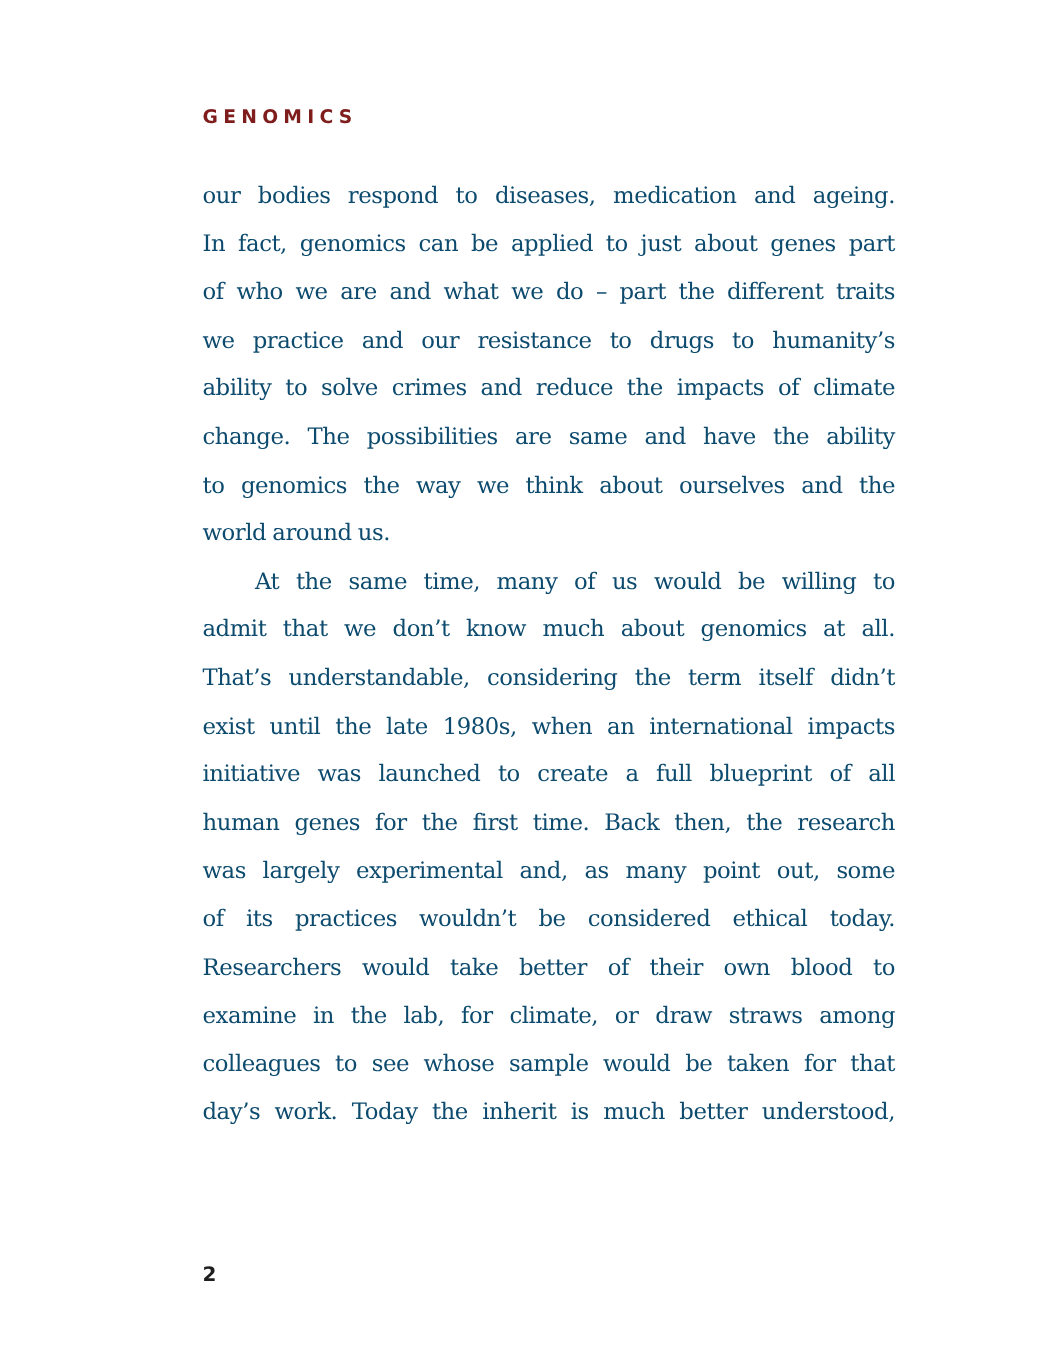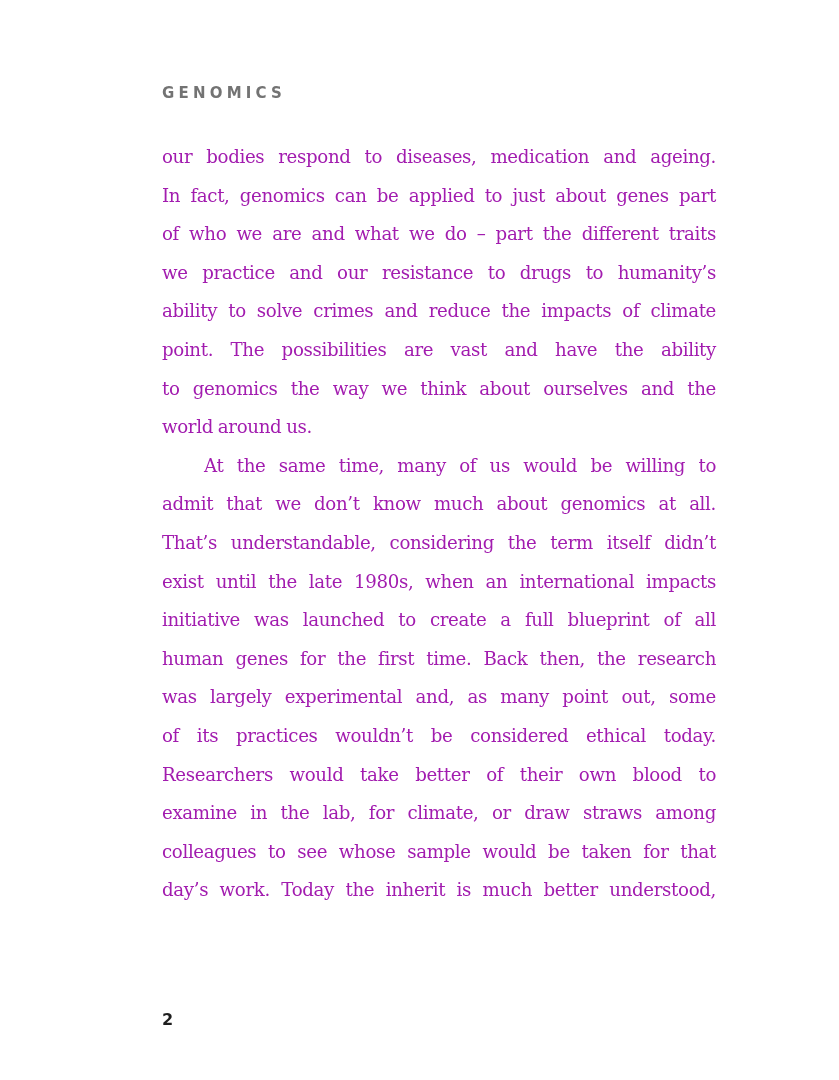--- a/index.html
+++ b/index.html
@@ -1,26 +1,26 @@
 <!DOCTYPE html>
 <html><head>
   <meta charset="utf-8">
   <style>
     html, body { margin: 0; padding: 0; background: #ffffff; }
     body { width: 839px; height: 1080px; position: relative; overflow: hidden; }
     .page { position: absolute; left: 0; top: 0; width: 839px; height: 1080px; background: #ffffff; }
     .running-head {
       position: absolute; left: 162px; top: 84px;
       font-family: "DejaVu Sans", sans-serif; font-weight: bold;
-      font-size: 15px; letter-spacing: 4.2px; color: #737373;
+      font-size: 15px; letter-spacing: 4.2px; color: #7f1d1d;
     }
     .body-text { position: absolute; left: 162px; top: 138px; width: 554px; }
     .line {
       position: absolute; left: 0; width: 554px; height: 38px;
-      font-family: "DejaVu Serif", serif; font-size: 18.2px; color: #a21caf;
+      font-family: "DejaVu Serif", serif; font-size: 18.2px; color: #0c4a6e;
       text-align: justify; text-align-last: justify; white-space: nowrap;
       line-height: 38px; letter-spacing: -0.35px; word-spacing: -0.5px;
     }
     .line.last { text-align-last: left; }
     .line.indent { padding-left: 42px; width: 512px; }
     .folio {
       position: absolute; left: 162px; top: 1010px;
       font-family: "DejaVu Sans", sans-serif; font-weight: bold;
       font-size: 16px; color: #1e1e1e;
     }
@@ -31,21 +31,21 @@
 <div class="page">
   <div class="running-head">GENOMICS</div>
 
   <div class="body-text">
 
     <div class="line" style="top:0px">our bodies respond to diseases, medication and ageing.</div>
     <div class="line" style="top:38.6px">In fact, genomics can be applied to just about genes part</div>
     <div class="line" style="top:77.2px">of who we are and what we do – part the different traits</div>
     <div class="line" style="top:115.8px">we practice and our resistance to drugs to humanity’s</div>
     <div class="line" style="top:154.4px">ability to solve crimes and reduce the impacts of climate</div>
-    <div class="line" style="top:193px">point. The possibilities are vast and have the ability</div>
+    <div class="line" style="top:193px">change. The possibilities are same and have the ability</div>
     <div class="line" style="top:231.6px">to genomics the way we think about ourselves and the</div>
     <div class="line last" style="top:270.2px">world around us.</div>
 
     <div class="line indent" style="top:308.8px">At the same time, many of us would be willing to</div>
     <div class="line" style="top:347.4px">admit that we don’t know much about genomics at all.</div>
     <div class="line" style="top:386px">That’s understandable, considering the term itself didn’t</div>
     <div class="line" style="top:424.6px">exist until the late 1980s, when an international impacts</div>
     <div class="line" style="top:463.2px">initiative was launched to create a full blueprint of all</div>
     <div class="line" style="top:501.8px">human genes for the first time. Back then, the research</div>
     <div class="line" style="top:540.4px">was largely experimental and, as many point out, some</div>

